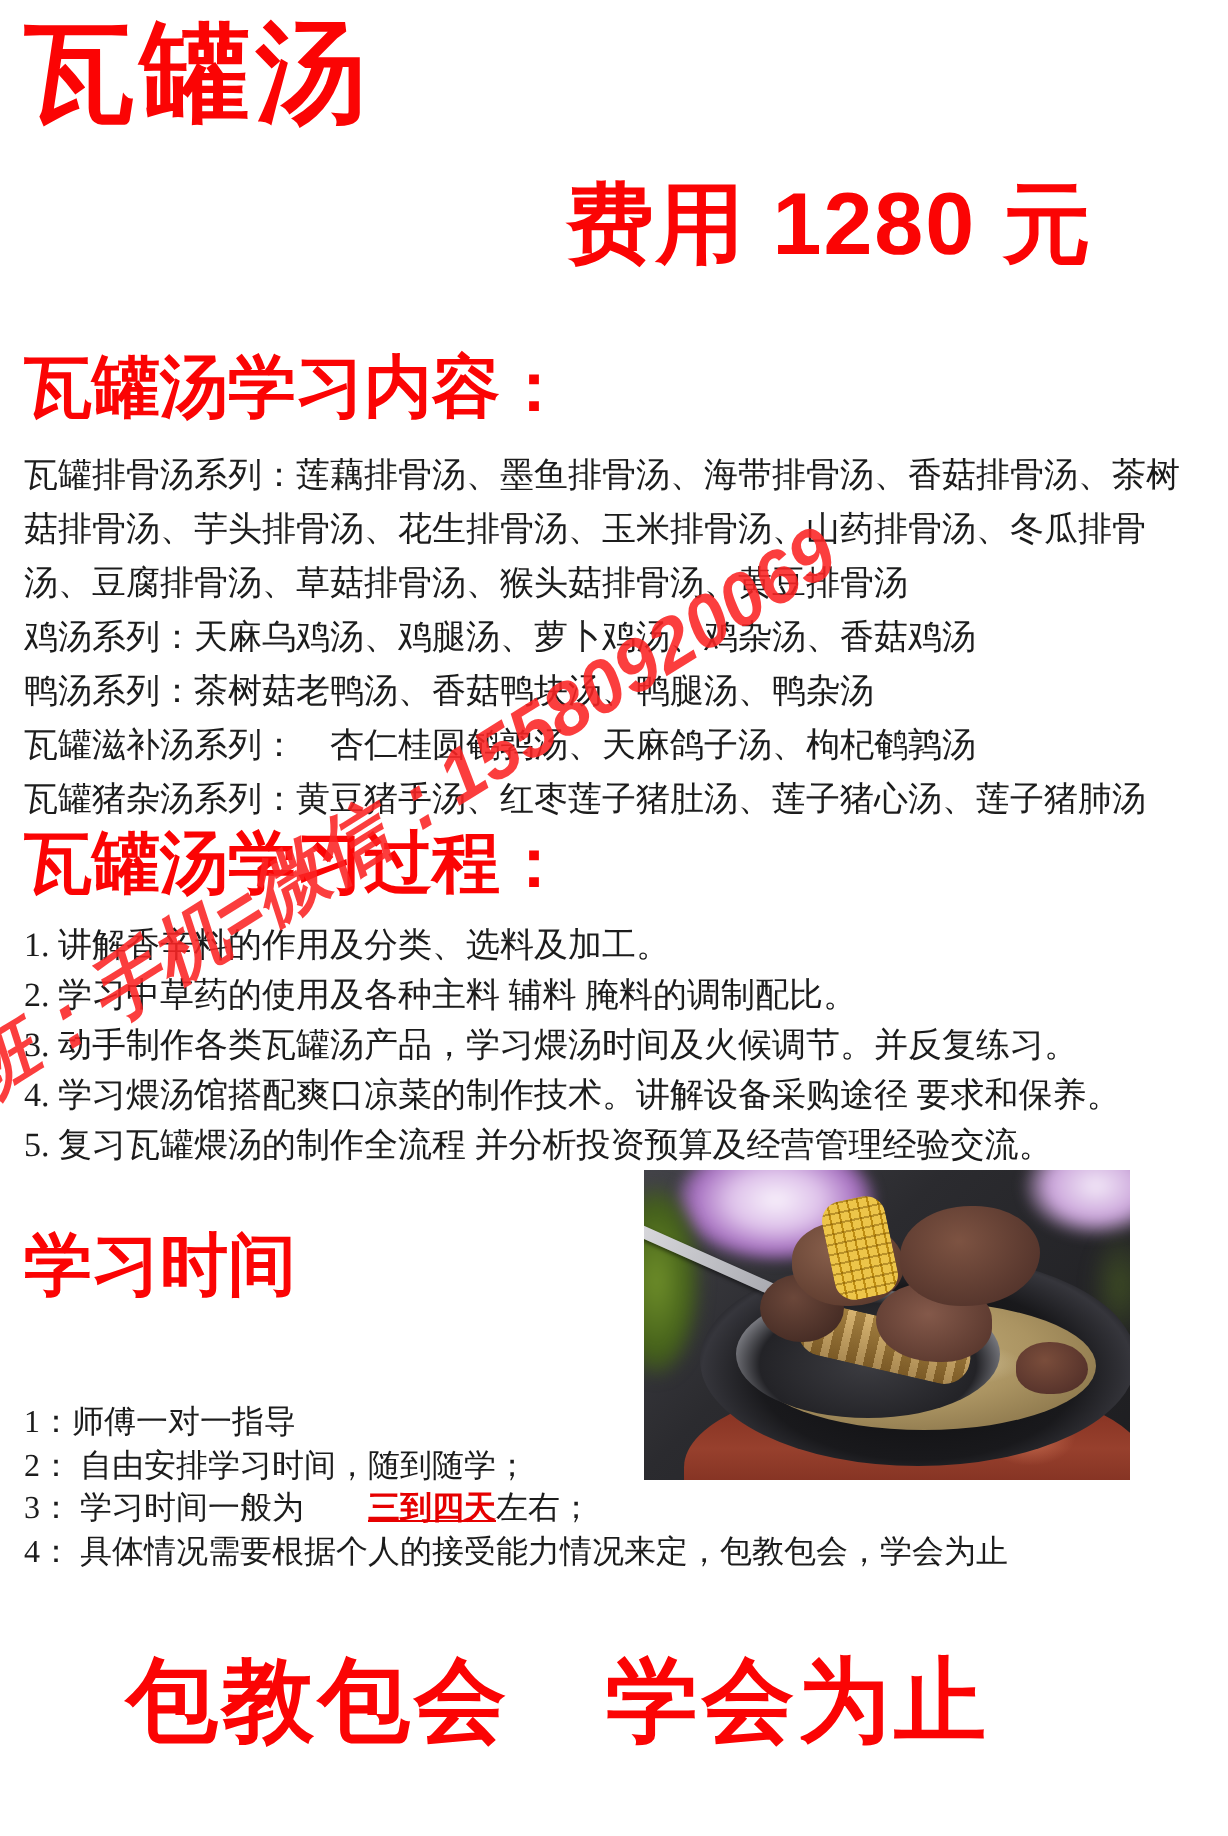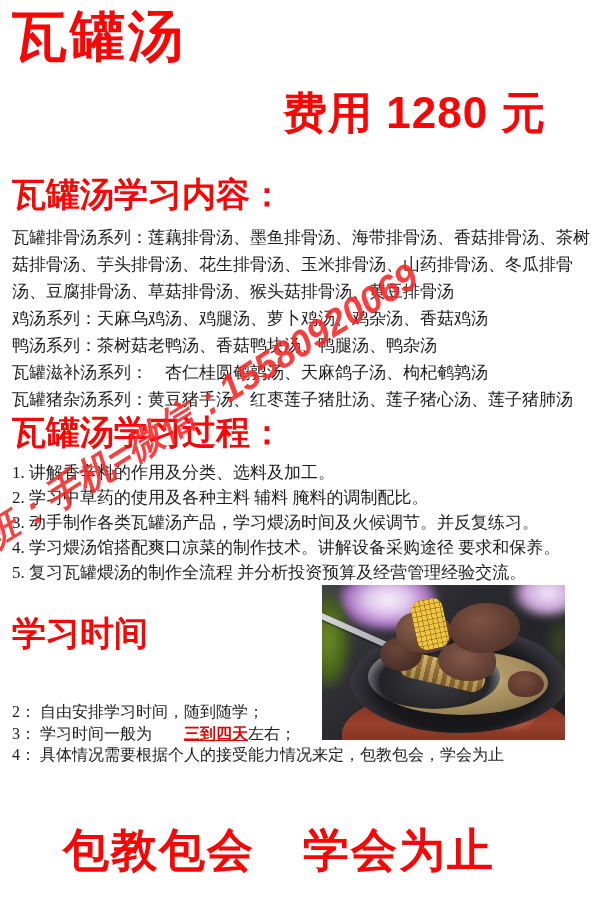--- a/index.html
+++ b/index.html
@@ -133,18 +133,19 @@
   <div class="ph-corncob"></div>
   <div class="ph-meat4"></div>
   <div class="ph-meat1"></div>
   <div class="ph-meat3"></div>
   <div class="ph-meat2"></div>
   <div class="ph-corn"></div>
 </div>
 
 <div class="abs big-red h-time">学习时间</div>
 <div class="abs sched-block">
+  <div>1：师傅一对一指导</div>
   <div>2： 自由安排学习时间，随到随学；</div>
   <div><span>3： 学习时间一般为</span><span class="hl">三到四天</span><span>左右；</span></div>
   <div>4： 具体情况需要根据个人的接受能力情况来定，包教包会，学会为止</div>
 </div>
 
 <div class="abs footer">包教包会　学会为止</div>
 
 </body></html>

